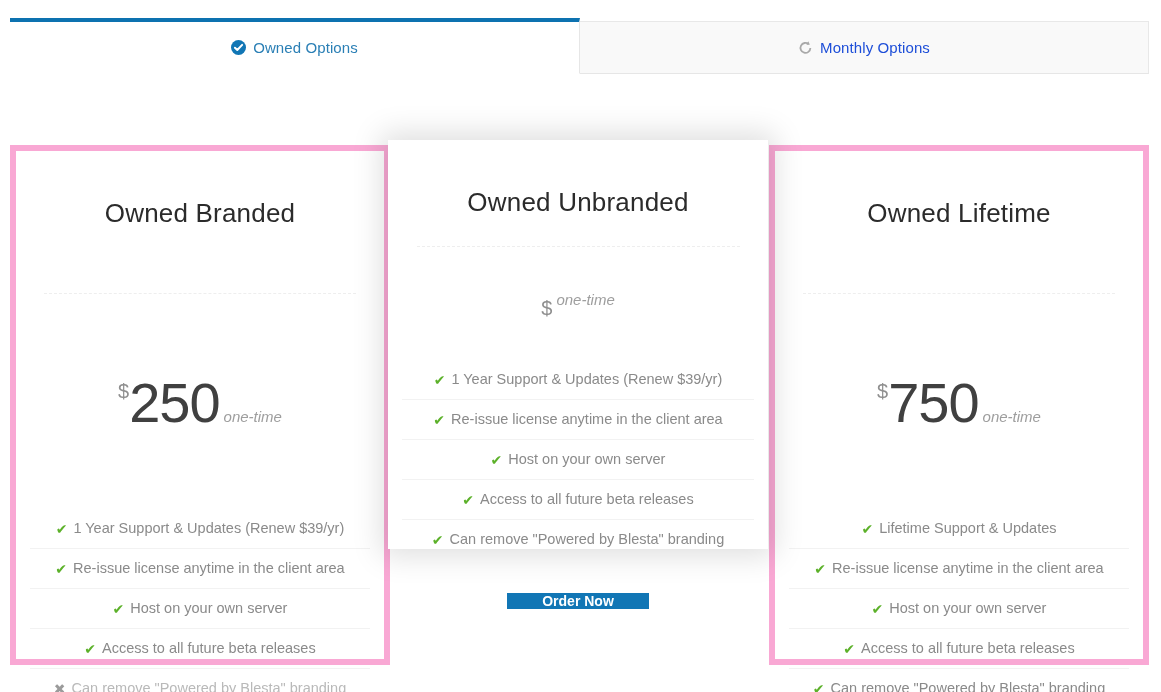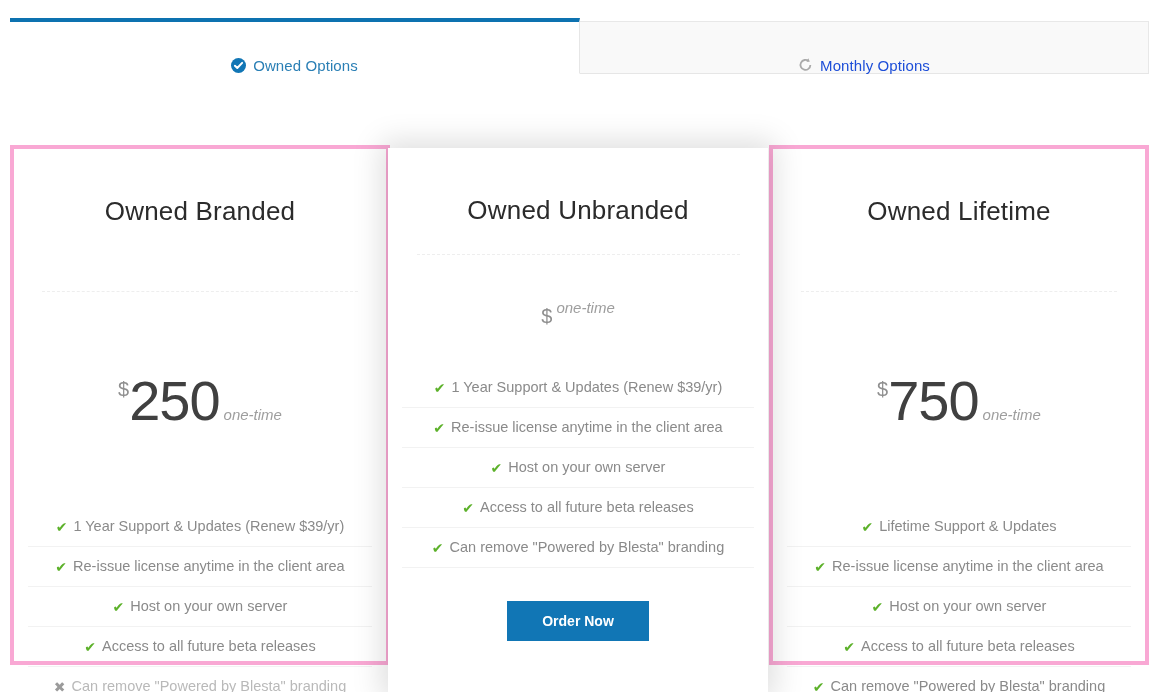--- a/index.html
+++ b/index.html
@@ -26,21 +26,21 @@
     top: 18px;
     width: 1139px;
     height: 56px;
     display: flex;
     align-items: stretch;
   }
 
   .tab {
     position: relative;
     display: flex;
-    align-items: flex-end;
+    align-items: center;
     justify-content: center;
     gap: 7px;
     font-size: 15px;
     letter-spacing: .1px;
     cursor: pointer;
     user-select: none;
   }
 
   .tab-owned {
     width: 570px;
@@ -84,32 +84,32 @@
     background: #ffffff;
     display: flex;
     flex-direction: column;
     align-items: center;
   }
 
   .card-side {
     top: 13px;
     width: 380px;
     height: 520px;
-    border: 4px solid #f9a8d4;
+    border: 6px solid #f9a8d4;
     gap: 36px;
   }
 
   .card-left  { left: 0px; }
   .card-right { left: 759px; }
 
   .card-featured {
     left: 378px;
-    top: 16px;
+    top: 8px;
     width: 380px;
-    height: 545px;
+    height: 409px;
     border: none;
     box-shadow: 0 0 28px 7px rgba(0,0,0,0.13);
     z-index: 5;
   }
 
   .card-title {
     font-size: 26px;
     font-weight: 400;
     color: #2b2b2b;
     letter-spacing: .2px;

